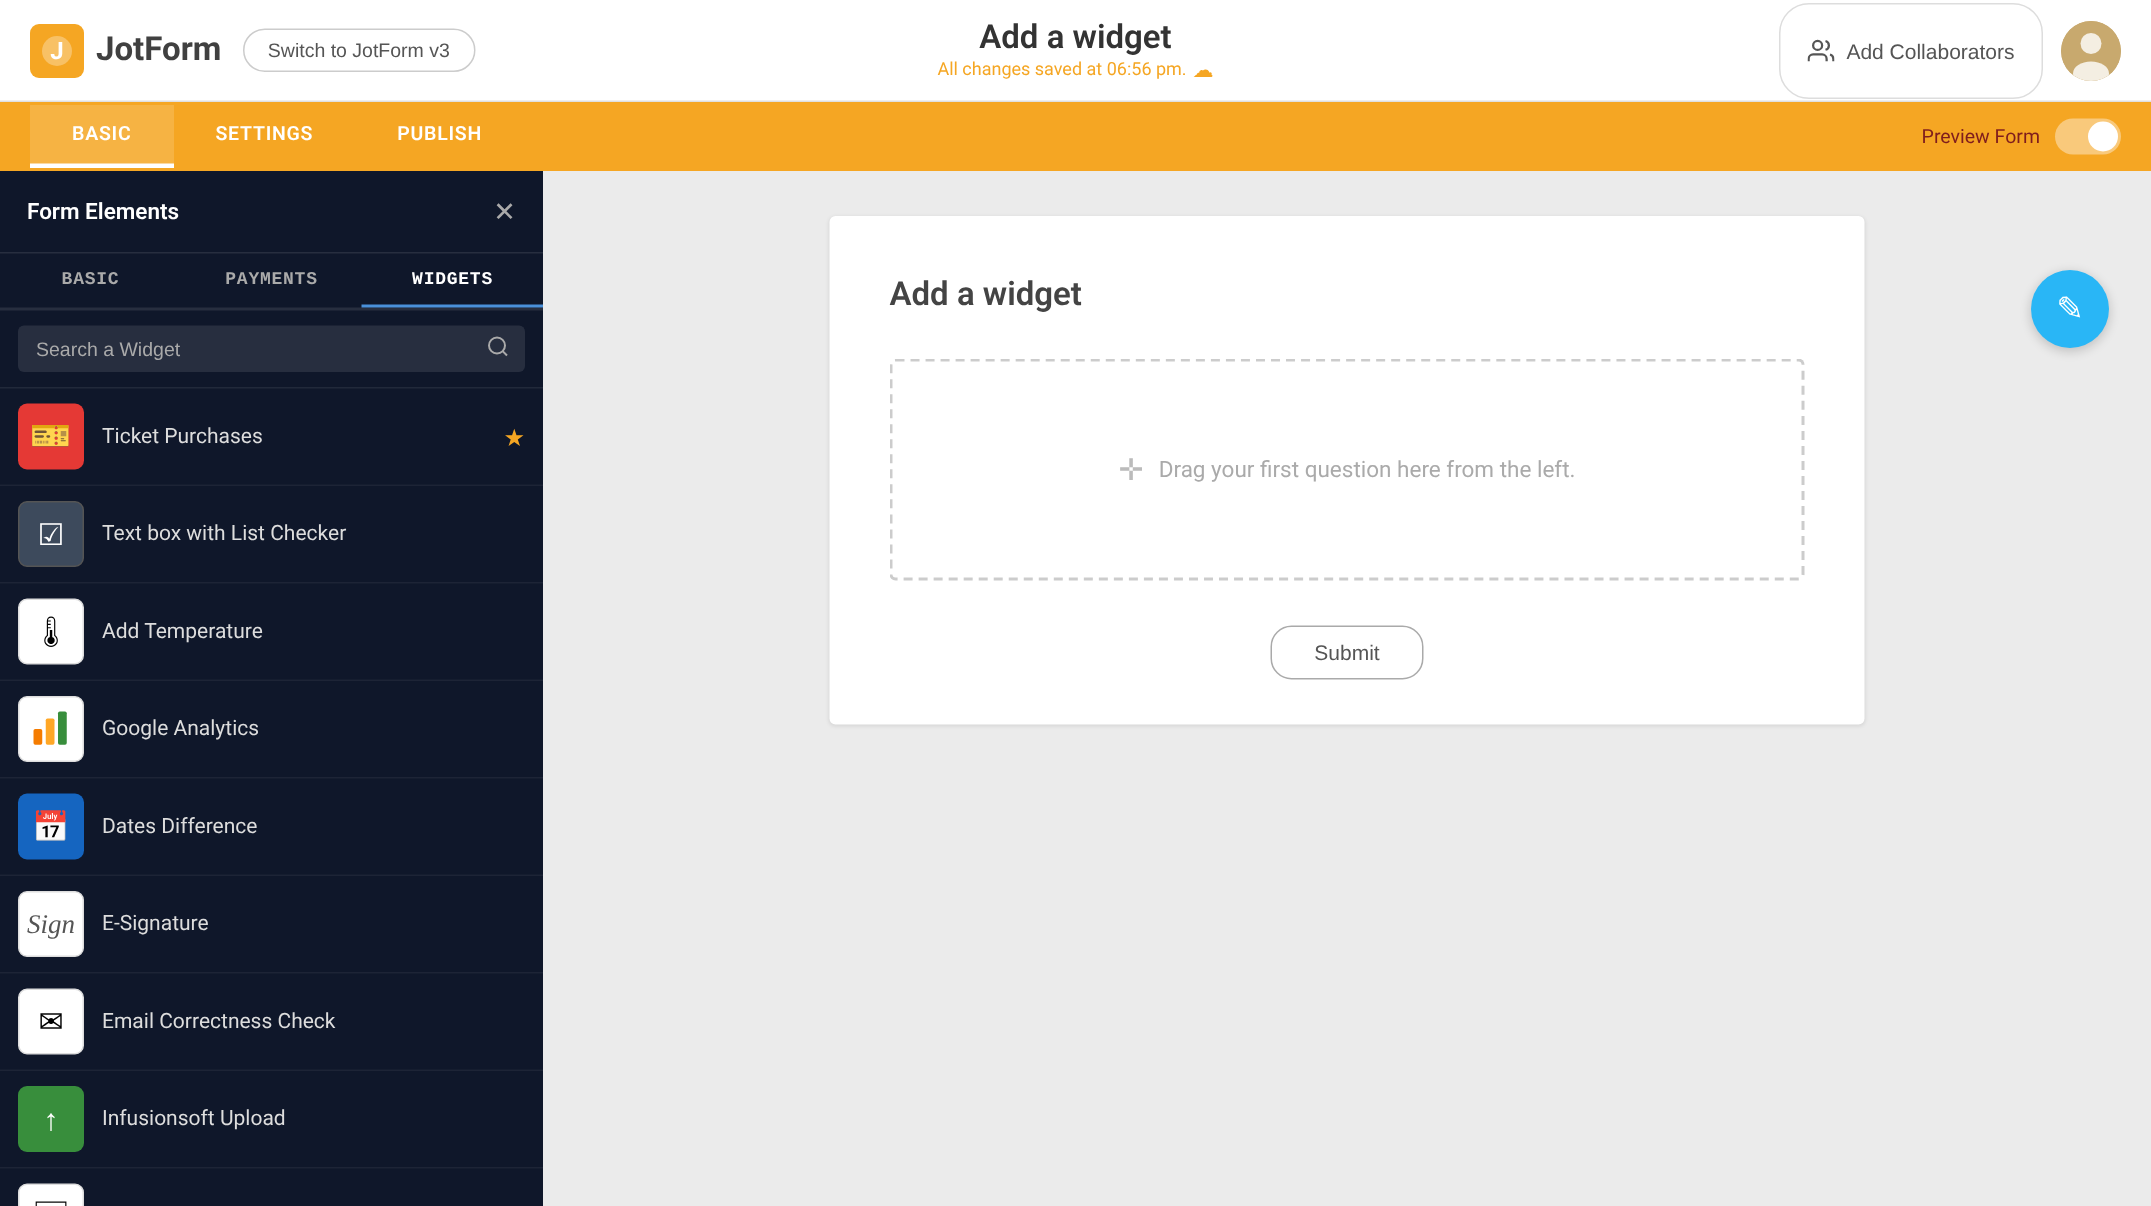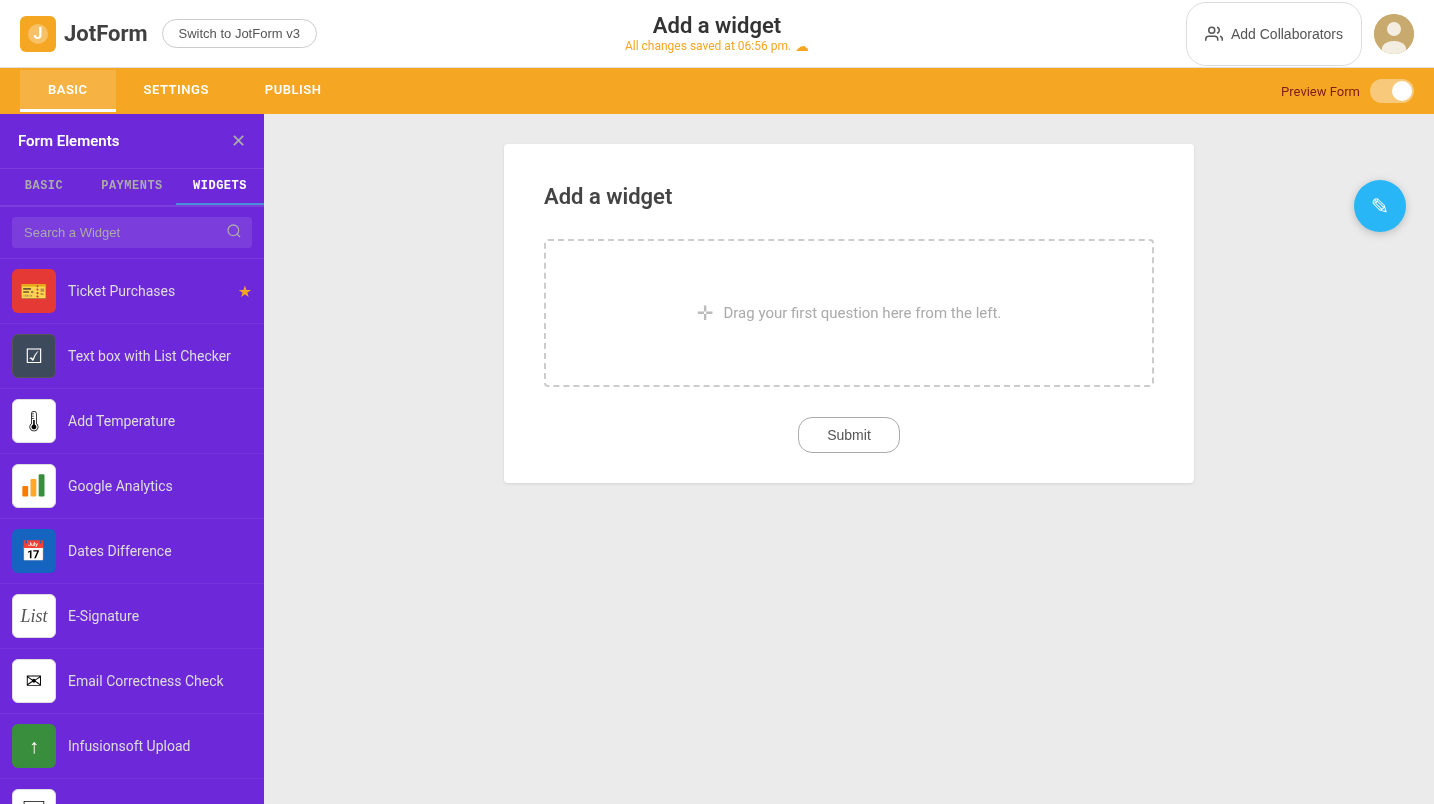--- a/index.html
+++ b/index.html
@@ -141,22 +141,22 @@
     }
 
     
     .main {
       display: flex;
       height: calc(804px - 68px - 46px);
     }
 
     
     .sidebar {
-      width: 264px;
-      background: #6d28d9;
+      width: 362px;
+      background: #0f172a;
       height: 100%;
       overflow-y: auto;
       flex-shrink: 0;
     }
     .sidebar-header {
       display: flex;
       align-items: center;
       justify-content: space-between;
       padding: 16px 18px;
       border-bottom: 1px solid rgba(255,255,255,0.1);
@@ -446,21 +446,21 @@
 
     <div class="widget-item">
       <div class="widget-icon" style="background:#1565c0;">
         <span style="font-size:20px; color:#fff;">📅</span>
       </div>
       <span class="widget-label">Dates Difference</span>
     </div>
 
     <div class="widget-item">
       <div class="widget-icon" style="background:#fff;border:1px solid #ddd;">
-        <span style="font-size:18px; font-style:italic; color:#555; font-family:cursive;">List</span>
+        <span style="font-size:18px; font-style:italic; color:#555; font-family:cursive;">Sign</span>
       </div>
       <span class="widget-label">E-Signature</span>
     </div>
 
     <div class="widget-item">
       <div class="widget-icon" style="background:#fff;border:1px solid #ddd;">
         <span style="font-size:20px;">✉</span>
       </div>
       <span class="widget-label">Email Correctness Check</span>
     </div>

